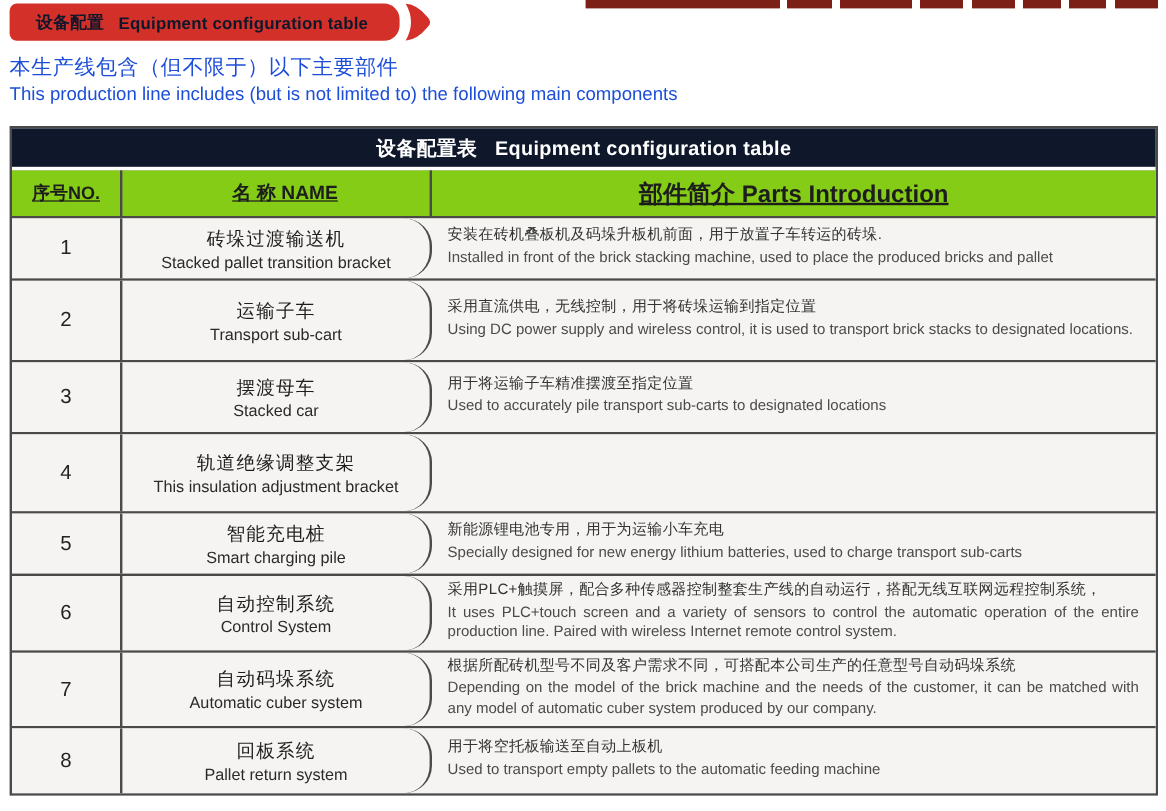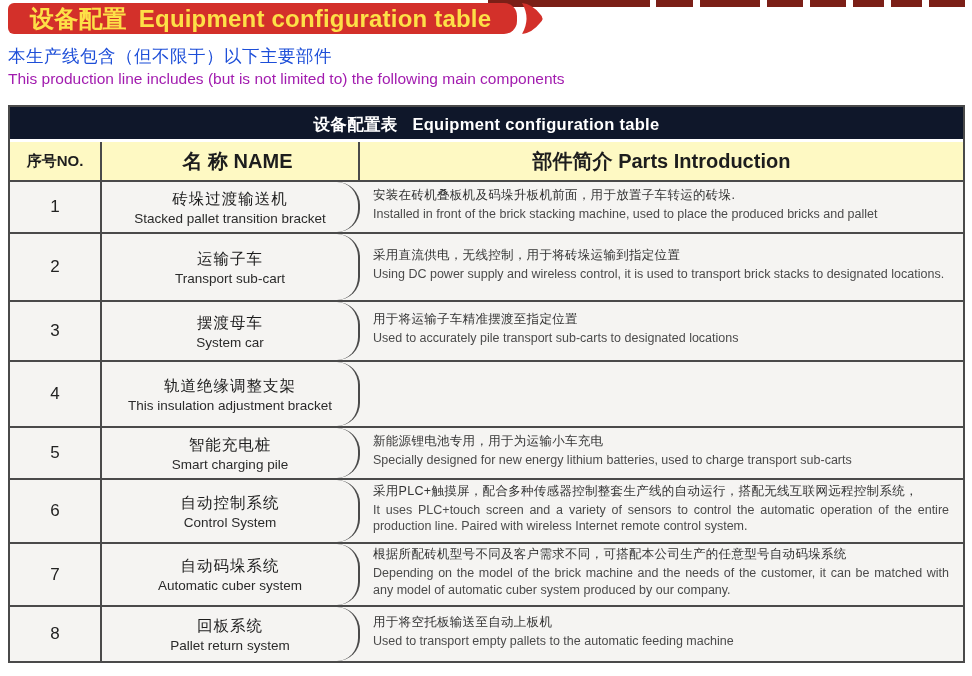--- a/index.html
+++ b/index.html
@@ -26,36 +26,36 @@
       #7b1f17 92.5%, #7b1f17 100%);
   }
 
   
   .badge-wrap {
     position: absolute; top: 3px; left: 8px;
     display: flex; align-items: stretch; height: 31px;
   }
   .badge {
     background: #d3302a;
-    color: #fde047;
+    color: #0f172a;
     font-weight: bold;
-    font-size: 24px;
+    font-size: 14px;
     display: flex; align-items: center;
     padding: 0 26px 0 22px;
     border-radius: 6px 13px 13px 6px;
     white-space: nowrap;
     letter-spacing: 0.2px;
   }
   .badge .zh { margin-right: 12px; }
   .badge-tip { margin-left: 2px; display: block; }
 
   
   .subtitle { position: absolute; left: 8px; top: 44px; }
   .subtitle .zh { font-size: 17.5px; color: #1d4ed8; letter-spacing: 0.5px; }
-  .subtitle .en { font-size: 15.5px; color: #a21caf; margin-top: 2px; }
+  .subtitle .en { font-size: 15.5px; color: #1d4ed8; margin-top: 2px; }
 
   
   .eq-table {
     position: absolute; left: 8px; top: 105px; width: 957px;
     border: 2px solid #4a4a4a;
     background: #fff;
   }
   .t-title {
     background: #0f172a;
     color: #fff;
@@ -64,30 +64,31 @@
     text-align: center;
     height: 35px;
     line-height: 35px;
     letter-spacing: 0.3px;
     border-bottom: 3px solid #ffffff;
   }
   .t-title .zh { margin-right: 10px; }
   .t-head {
     display: grid;
     grid-template-columns: 92px 258px 1fr;
-    background: #fef9c3;
+    background: #84cc16;
     min-height: 40px;
     border-bottom: 2px solid #4a4a4a;
+    text-decoration: underline;
   }
   .t-head > div {
     display: flex; align-items: center; justify-content: center;
     font-weight: bold; color: #1d1d1d;
   }
   .th-no { font-size: 15px; border-right: 2px solid #4a4a4a; }
-  .th-name { font-size: 20px; border-right: 2px solid #4a4a4a; padding-left: 15px; }
+  .th-name { font-size: 16px; border-right: 2px solid #4a4a4a; padding-left: 15px; }
   .th-intro { font-size: 20px; }
 
   .t-body .trow {
     display: grid;
     grid-template-columns: 92px 258px 1fr;
     background: #f5f4f2;
     border-bottom: 2px solid #4a4a4a;
   }
   .t-body .trow:last-child { border-bottom: none; }
   .t-body .trow:nth-of-type(1) { min-height: 52px; }
@@ -175,21 +176,21 @@
     <div class="td-intro">
       <div class="zh">采用直流供电，无线控制，用于将砖垛运输到指定位置</div>
       <div class="en">Using DC power supply and wireless control, it is used to transport brick stacks to designated locations.</div>
     </div>
   </div>
 
   <div class="trow">
     <div class="td-no">3</div>
     <div class="td-name">
       <div class="zh">摆渡母车</div>
-      <div class="en">System car</div>
+      <div class="en">Stacked car</div>
     </div>
     <div class="td-intro">
       <div class="zh">用于将运输子车精准摆渡至指定位置</div>
       <div class="en">Used to accurately pile transport sub-carts to designated locations</div>
     </div>
   </div>
 
   <div class="trow">
     <div class="td-no">4</div>
     <div class="td-name">

